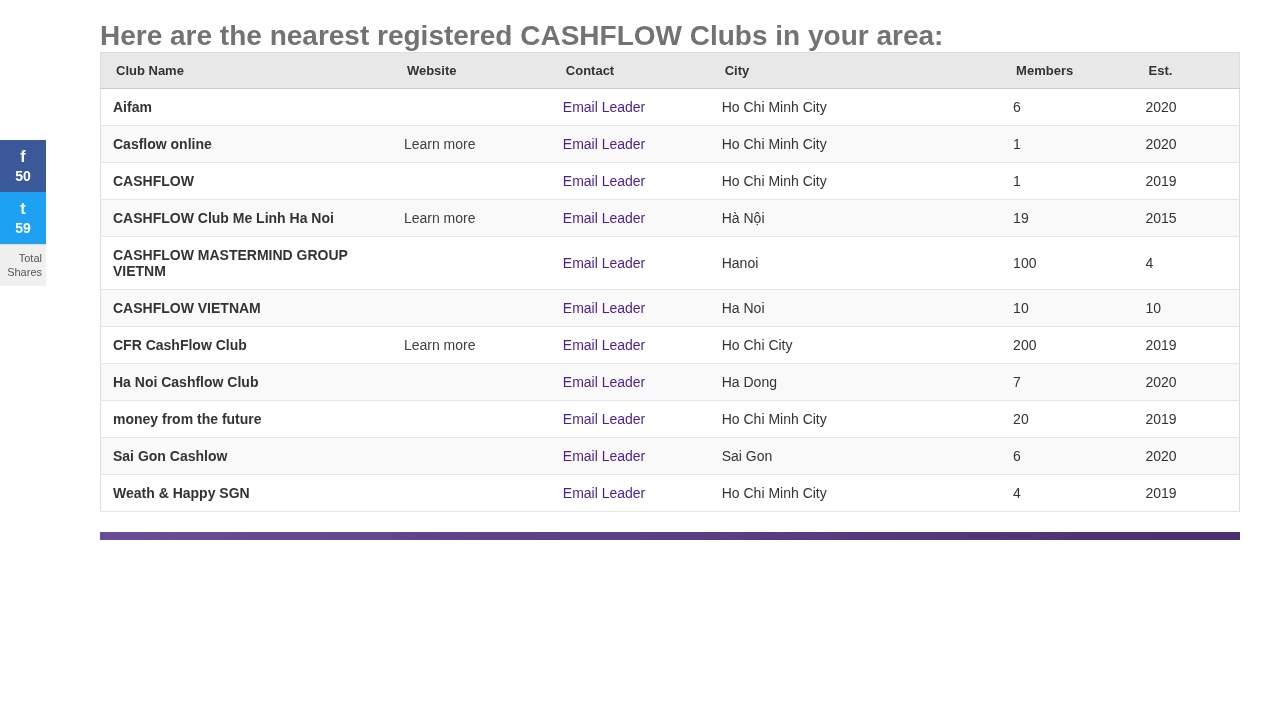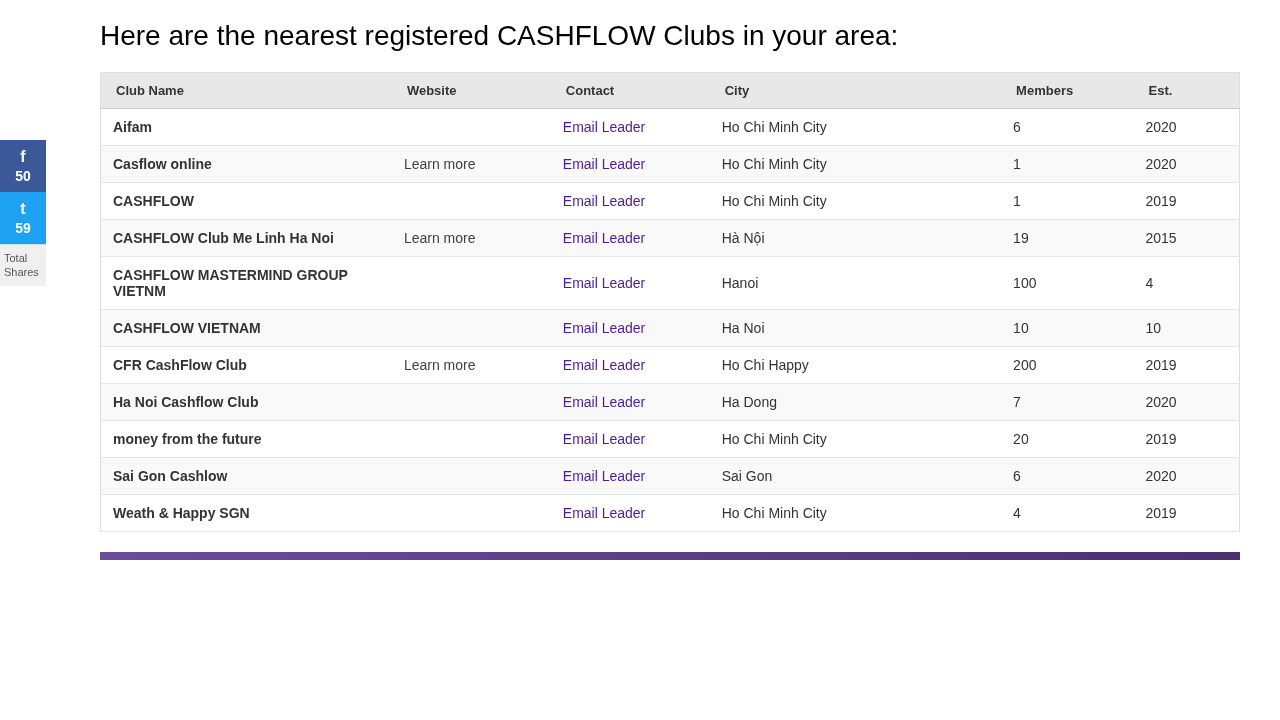--- a/index.html
+++ b/index.html
@@ -54,41 +54,40 @@
     }
 
     .social-btn .count {
       font-size: 14px;
       font-weight: bold;
     }
 
     .total-shares {
       background: #f0f0f0;
       width: 46px;
-      text-align: left;
+      text-align: right;
       padding: 6px 4px;
       font-size: 11px;
       color: #555;
       line-height: 1.3;
       border-top: 1px solid #ddd;
     }
 
     
     .main-content {
       margin-left: 60px;
       padding: 20px 40px;
       flex: 1;
       max-width: 1240px;
     }
 
     .page-title {
       font-size: 28px;
-      font-weight: normal;
-      color: #000000;
-      margin-bottom: 20px;
+      font-weight: bold;
+      color: #737373;
     }
 
     
     .clubs-table {
       width: 100%;
       border-collapse: collapse;
       border: 1px solid #ddd;
     }
 
     .clubs-table thead tr {
@@ -232,21 +231,21 @@
             <td></td>
             <td><a href="#" class="link-email">Email Leader</a></td>
             <td>Ha Noi</td>
             <td>10</td>
             <td>10</td>
           </tr>
           <tr>
             <td><span class="club-name">CFR CashFlow Club</span></td>
             <td><a href="#" class="link-learn-more">Learn more</a></td>
             <td><a href="#" class="link-email">Email Leader</a></td>
-            <td>Ho Chi Happy</td>
+            <td>Ho Chi City</td>
             <td>200</td>
             <td>2019</td>
           </tr>
           <tr>
             <td><span class="club-name">Ha Noi Cashflow Club</span></td>
             <td></td>
             <td><a href="#" class="link-email">Email Leader</a></td>
             <td>Ha Dong</td>
             <td>7</td>
             <td>2020</td>

